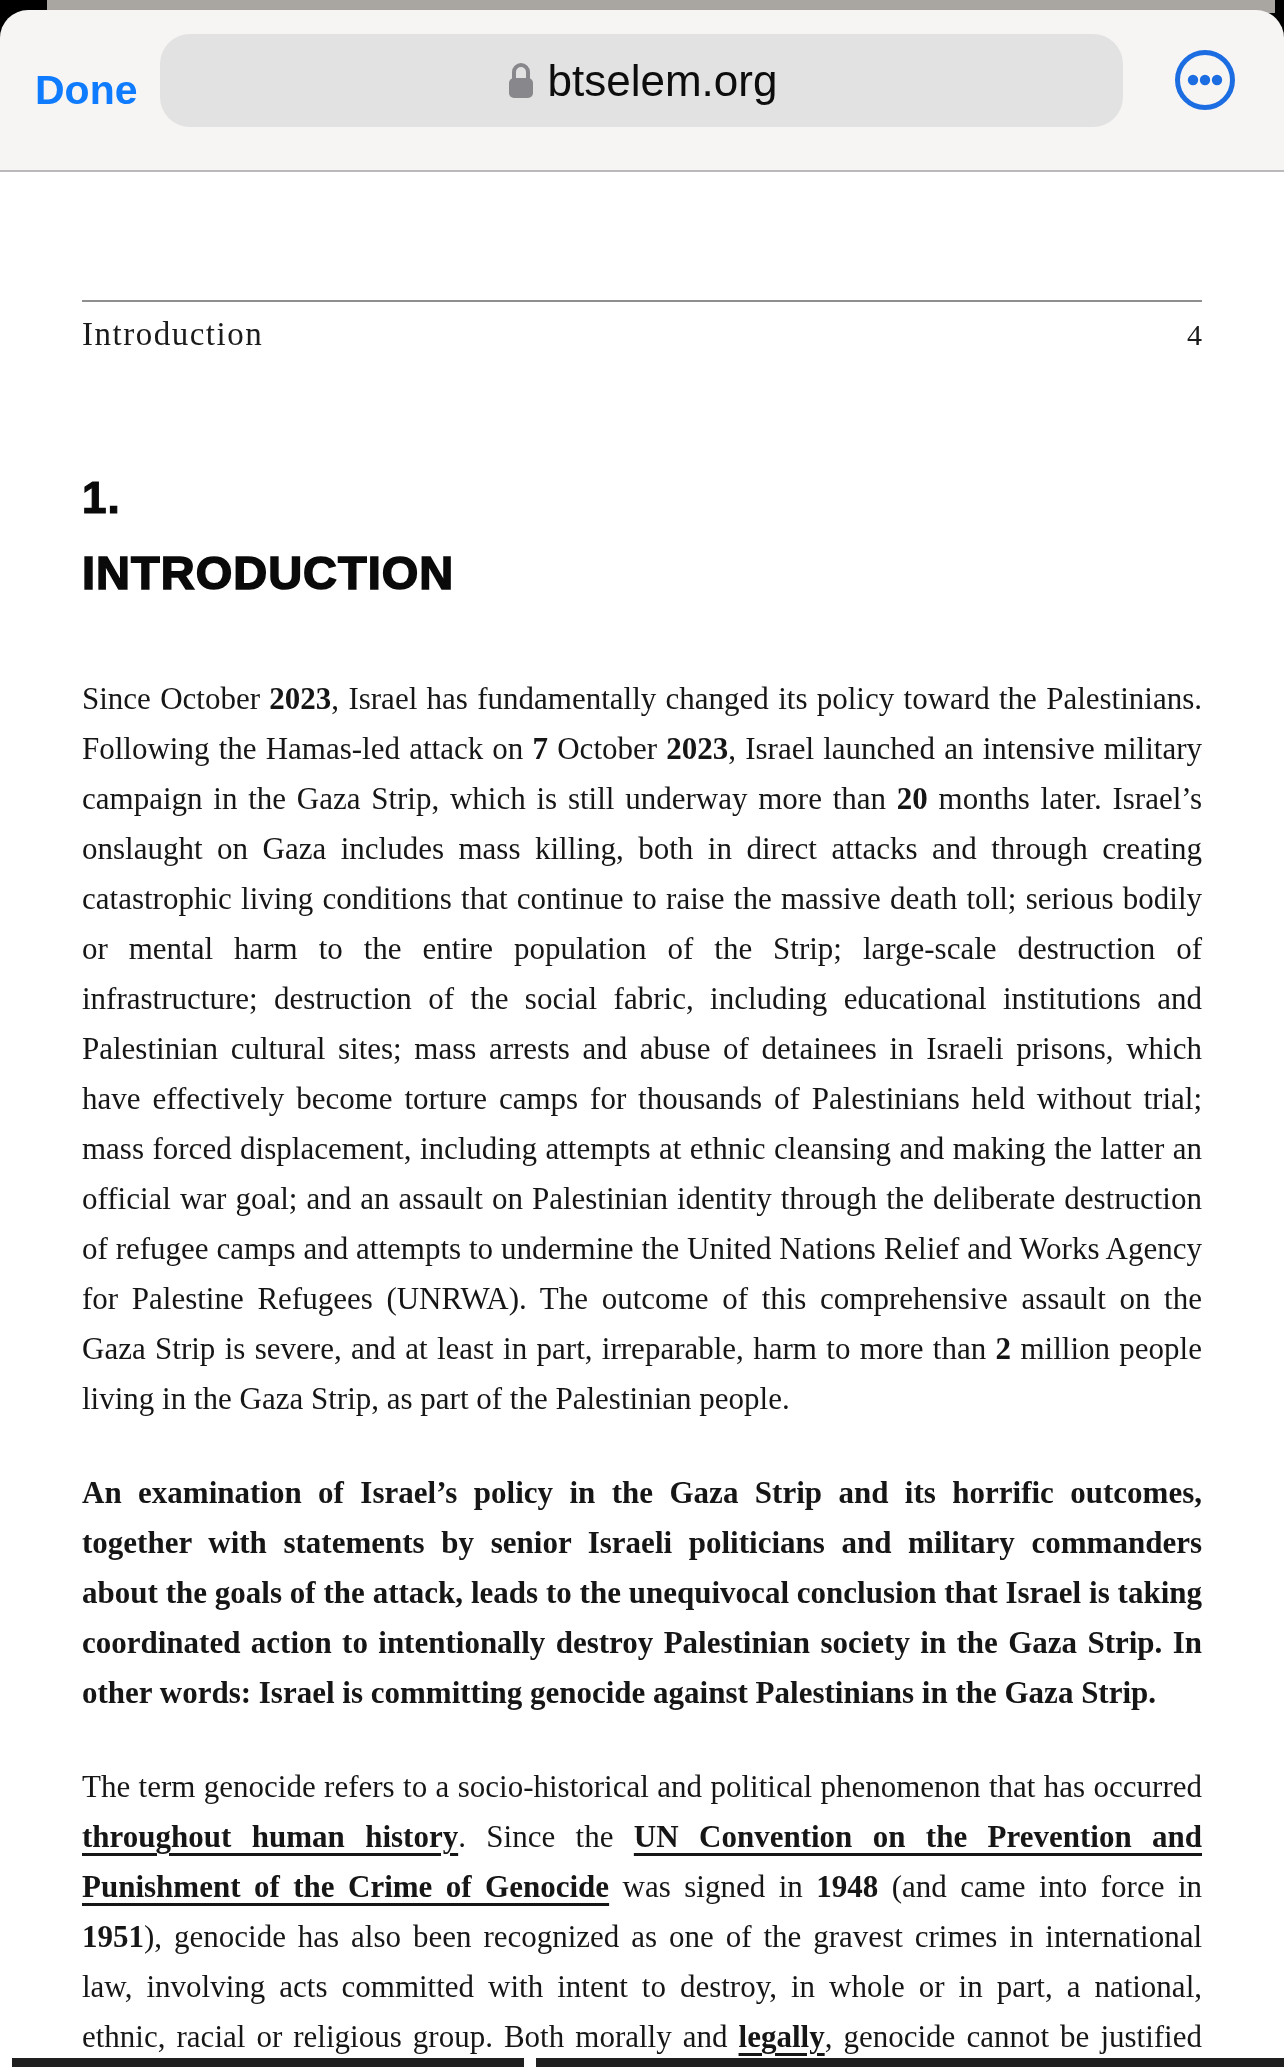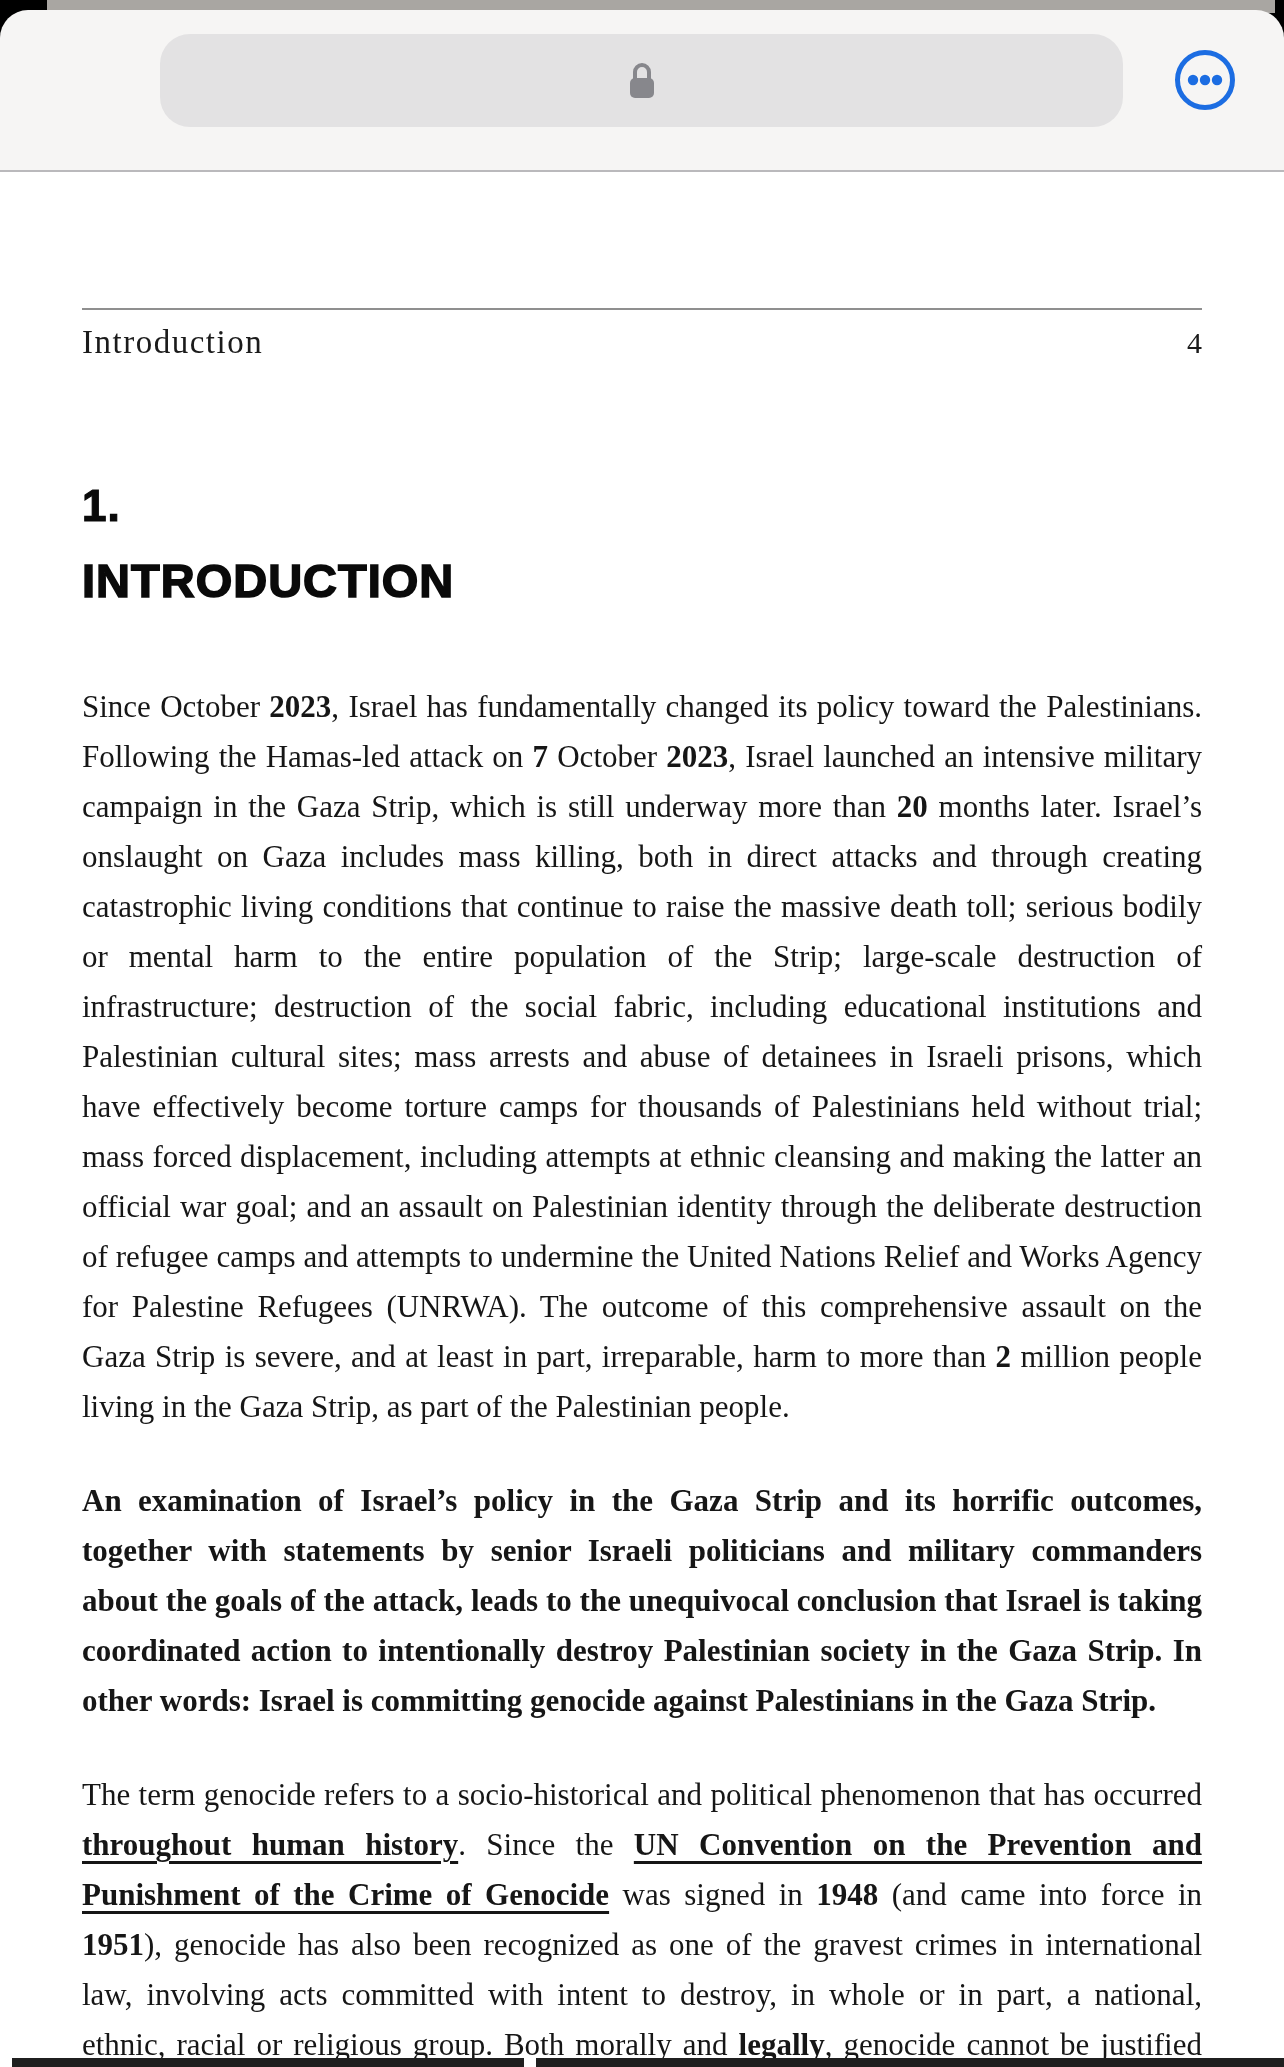--- a/index.html
+++ b/index.html
@@ -16,21 +16,21 @@
         color:#0f7bff;font-size:41px;font-weight:600;font-family:"Liberation Sans",sans-serif;
         padding:0;cursor:pointer;}
   .url-pill{position:absolute;left:160px;top:24px;width:963px;height:93px;border-radius:30px;
             background:#e3e2e3;display:flex;align-items:center;justify-content:center;gap:12px;
             cursor:pointer;}
   .url-text{font-size:44px;color:#0d0d0d;}
   .lock{display:inline-flex;}
   .more{position:absolute;left:1174px;top:39px;width:62px;height:62px;padding:0;border:none;
         background:transparent;cursor:pointer;}
   
-  .content{position:relative;background:#fff;height:1895px;padding:8px 82px;box-sizing:border-box;
+  .content{position:relative;background:#fff;height:1895px;padding:0 82px;box-sizing:border-box;
            overflow:hidden;}
   .page-header{margin:0;padding-top:128px;}
   .rule{height:2px;background:#8f8f8f;margin-bottom:14px;}
   .header-row{display:flex;justify-content:space-between;align-items:baseline;
               font-family:"Liberation Serif","DejaVu Serif",serif;color:#1b1b1b;}
   .header-section{font-size:33px;letter-spacing:1.5px;}
   .header-pagenum{font-size:30px;}
   .chapter-num{margin:120px 0 0;font-size:44px;font-weight:800;letter-spacing:1px;color:#0a0a0a;
                -webkit-text-stroke:1.2px #0a0a0a;}
   .chapter-title{margin:22px 0 0;font-size:47px;font-weight:800;letter-spacing:1px;color:#0a0a0a;
@@ -50,28 +50,30 @@
 </head>
 <body>
 
 <div class="screen">
   <div class="backdrop"></div>
   <div class="dim-strip"></div>
 
   <div class="sheet">
 
     <div class="toolbar">
+      <button class="done">Done</button>
 
       <div class="url-pill">
         <span class="lock">
           <svg width="30" height="40" viewBox="0 0 30 40">
             <path d="M8 18 v-7 a7 7 0 0 1 14 0 v7" fill="none" stroke="#87878c" stroke-width="4"></path>
             <rect x="3" y="17" width="24" height="20" rx="5" fill="#87878c"></rect>
           </svg>
         </span>
+        <span class="url-text">btselem.org</span>
       </div>
 
       <button class="more">
         <span>
           <svg width="62" height="62" viewBox="0 0 62 62">
             <circle cx="31" cy="31" r="27.5" fill="none" stroke="#1c6de2" stroke-width="5"></circle>
             <circle cx="19" cy="31" r="5.2" fill="#1c6de2"></circle>
             <circle cx="31" cy="31" r="5.2" fill="#1c6de2"></circle>
             <circle cx="43" cy="31" r="5.2" fill="#1c6de2"></circle>
           </svg>

